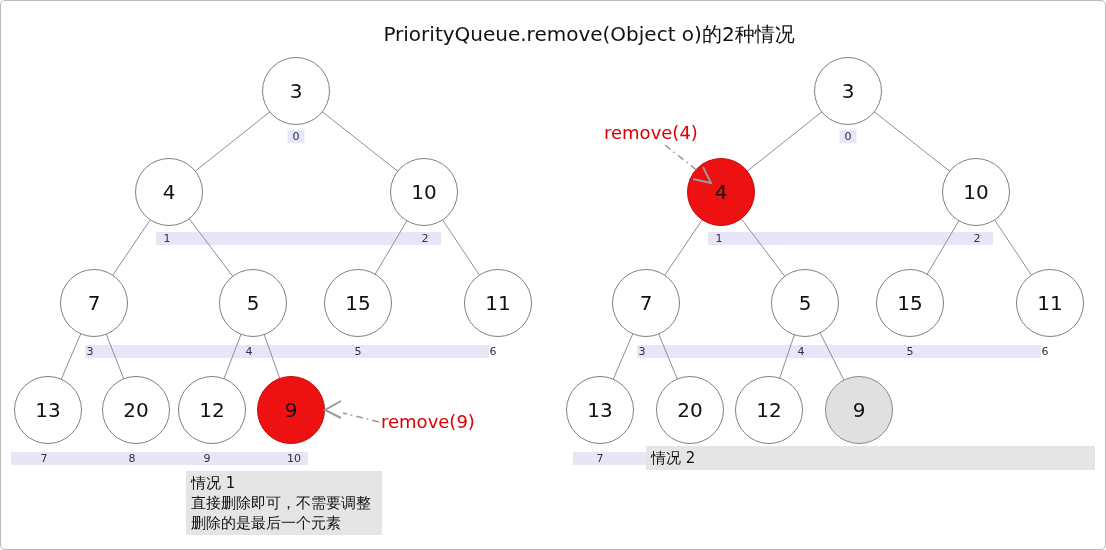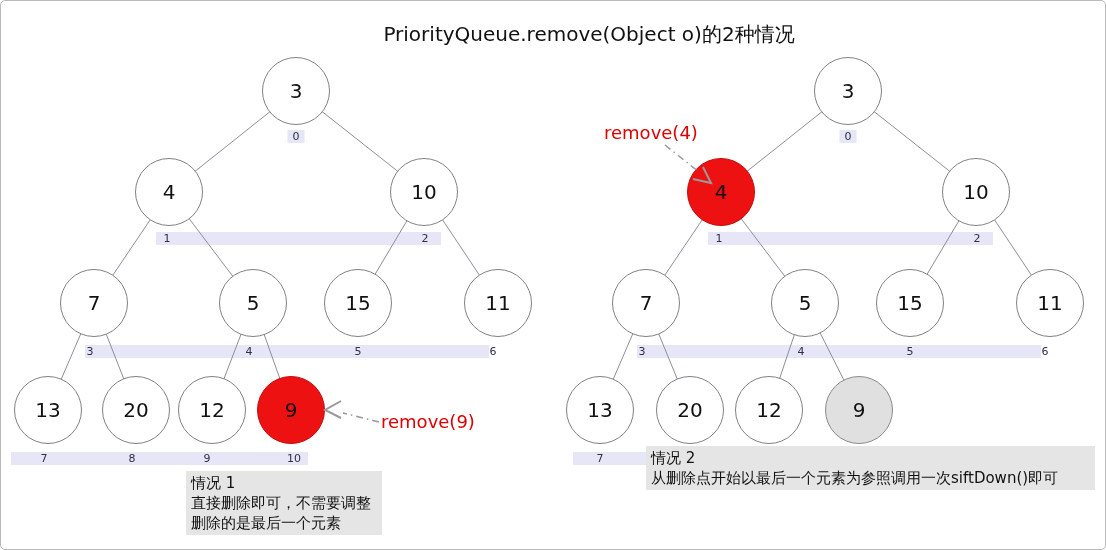--- a/index.html
+++ b/index.html
@@ -143,16 +143,15 @@
     </g>
   </svg>
 
   <div class="caption" style="left:185px;top:470px;width:196px">
     <div class="cap-title">情况 1</div>
     <div>直接删除即可，不需要调整</div>
     <div>删除的是最后一个元素</div>
   </div>
   <div class="caption" style="left:645px;top:445px;width:449px">
     <div class="cap-title">情况 2</div>
-    <div>从删除点开始以最后一个元素为参照调用一次siftDown()即可</div>
   </div>
 
 </div>
 
 </body></html>

